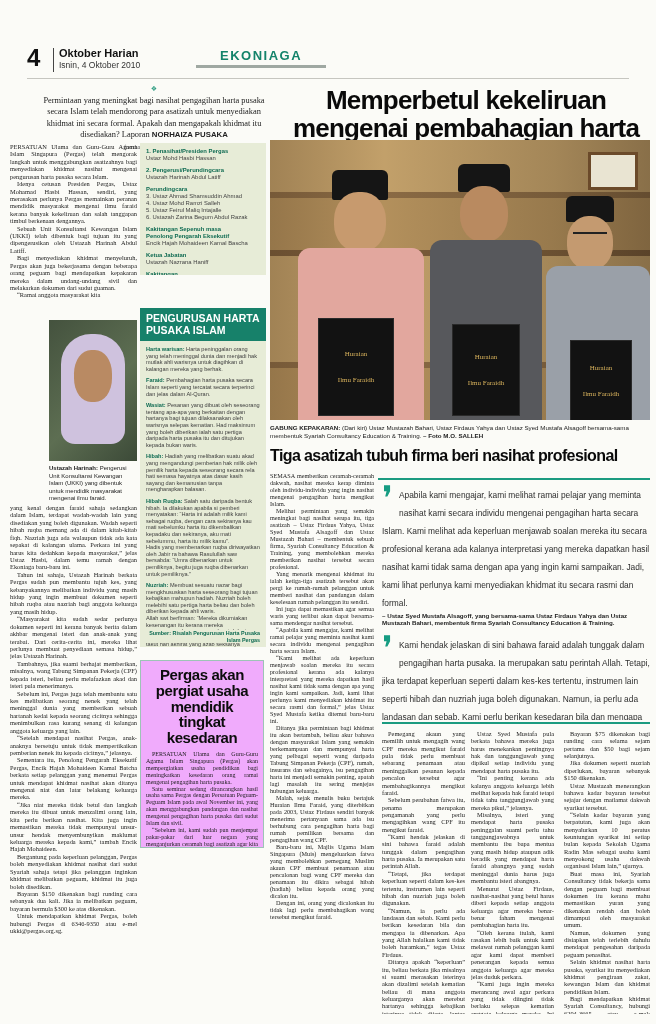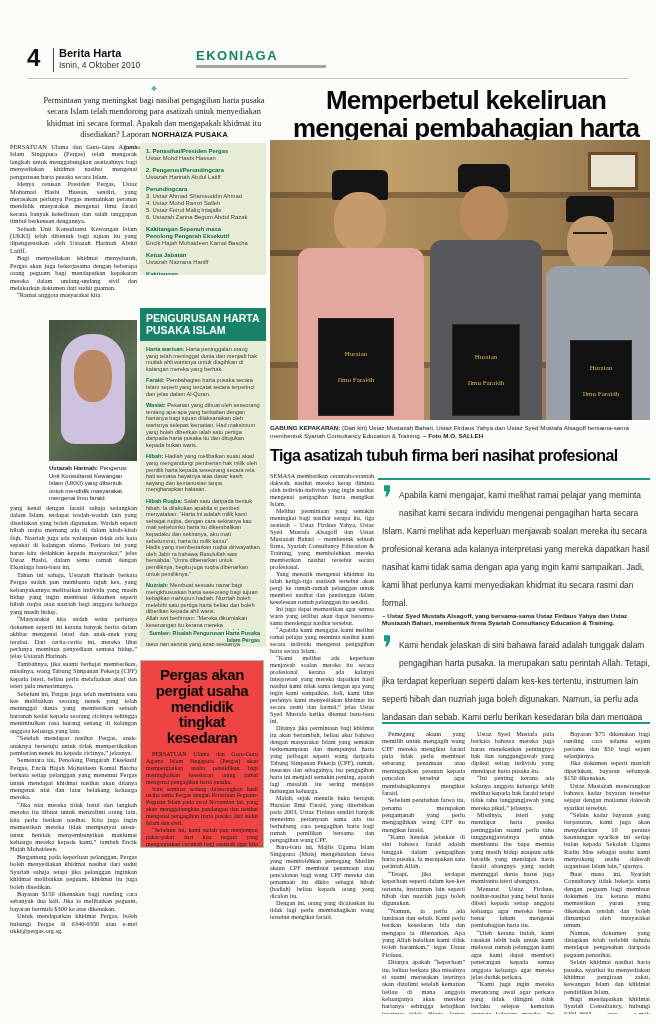--- a/index.html
+++ b/index.html
@@ -4,21 +4,21 @@
 <style>
   html,body{margin:0;padding:0;background:#e9e9e6;}
   #page{position:relative;width:656px;height:1024px;background:#fbfbf7;margin:0 auto;
         font-family:"Liberation Serif",serif;color:#1c1c1c;overflow:hidden;}
   .abs{position:absolute;}
   
   .page-num{left:27px;top:44px;font-size:24px;font-weight:bold;font-family:"Liberation Sans",sans-serif;color:#111;}
   .mast-sep{left:53px;top:48px;width:1px;height:24px;background:#444;}
   .masthead{left:59px;top:47px;font-size:11px;font-weight:bold;font-family:"Liberation Sans",sans-serif;color:#111;}
   .dateline{left:59px;top:60px;font-size:8.5px;font-family:"Liberation Sans",sans-serif;color:#333;}
-  .section-wrap{left:196px;top:48px;width:130px;text-align:left;}
+  .section-wrap{left:196px;top:48px;width:130px;text-align:center;}
   .section-title{font-family:"Liberation Sans",sans-serif;font-weight:bold;font-size:13px;letter-spacing:1.5px;color:#13836a;}
   .section-rule{margin-top:2px;height:3px;background:#9fa8a2;}
   .header-rule{left:27px;top:78px;width:602px;height:1px;background:#c6c6c0;}
   
   .standfirst{left:38px;top:84px;width:232px;text-align:center;font-size:8.4px;line-height:1.35;color:#222;}
   .standfirst b{font-family:"Liberation Sans",sans-serif;font-size:7.8px;}
   .diamond{color:#2f9d82;font-size:7px;line-height:1;margin:2px 0;}
   .sf-email{font-size:6.3px;color:#555;margin-top:2px;}
   
   .headline{left:280px;top:86px;width:372px;text-align:center;font-family:"Liberation Sans",sans-serif;
@@ -43,21 +43,21 @@
   .gbox-body .lbl{color:#0f6b52;font-weight:bold;white-space:pre-line;}
   .gbox-body .val{white-space:pre-line;}
   .gbox-body p{margin:0 0 5px 0;}
   .box1{top:143px;}
   .box1 .gbox-body{height:122px;}
   .box2{top:308px;}
   .box2 .gbox-body{height:296px;font-size:5.6px;}
   .box2 .gbox-body .def{white-space:pre-line;color:#3d3d3d;}
   .gbox-source{position:absolute;right:6px;bottom:4px;left:6px;text-align:right;font-weight:bold;color:#0f6b52;font-size:5.4px;background:#e7ecd7;}
   
-  .pbox{left:140px;top:660px;width:124px;height:188px;border:1px solid #9dc3b6;background:#ef4444;padding:4px 5px;overflow:hidden;box-sizing:border-box;}
+  .pbox{left:140px;top:660px;width:124px;height:188px;border:1px solid #9dc3b6;background:#f0abfc;padding:4px 5px;overflow:hidden;box-sizing:border-box;}
   .pbox-title{font-family:"Liberation Sans",sans-serif;font-weight:bold;font-size:15px;line-height:1.05;text-align:center;letter-spacing:-0.4px;color:#0c0c0c;margin:2px 0 5px 0;}
   .pbox-body{font-size:6px;line-height:1.16;text-align:justify;}
   .pbox-body p{margin:0;text-indent:6px;}
   .pbox-body p:first-child{text-indent:6px;}
   
   .photo-main{left:270px;top:140px;width:380px;height:280px;overflow:hidden;
      background:repeating-linear-gradient(180deg,#c2a06a 0 52px,#8a6a44 52px 58px,#b3905c 58px 110px,#7a5c3a 110px 116px,#c2a06a 116px 170px);}
   .photo-main .shade{position:absolute;inset:0;background:linear-gradient(90deg,rgba(60,40,20,.25),rgba(0,0,0,0) 30%,rgba(40,30,15,.2) 75%,rgba(30,20,10,.35));}
   .cert{position:absolute;left:318px;top:12px;width:44px;height:32px;background:#e9e4d2;border:3px solid #6b4a2a;}
   .person{position:absolute;}
@@ -89,21 +89,21 @@
   .bcol p{margin:0;text-indent:6px;}
   .bcolA{left:382px;} .bcolB{left:471px;} .bcolC{left:564px;width:86px;}
 </style>
 </head>
 <body>
 
 <div id="page">
 
   <div class="abs page-num">4</div>
   <div class="abs mast-sep"></div>
-  <div class="abs masthead">Berita Harta</div>
+  <div class="abs masthead">Oktober Harian</div>
   <div class="abs dateline">Isnin, 4 Oktober 2010</div>
   <div class="abs section-wrap">
     <div class="section-title">EKONIAGA</div>
     <div class="section-rule"></div>
   </div>
   <div class="abs header-rule"></div>
 
   <div class="abs standfirst">
     <div class="diamond">❖</div>
     <span>Permintaan yang meningkat bagi nasihat pengagihan harta pusaka secara Islam telah mendorong para asatizah untuk menyediakan khidmat ini secara formal. Apakah dan mengapakah khidmat itu disediakan? Laporan</span>

